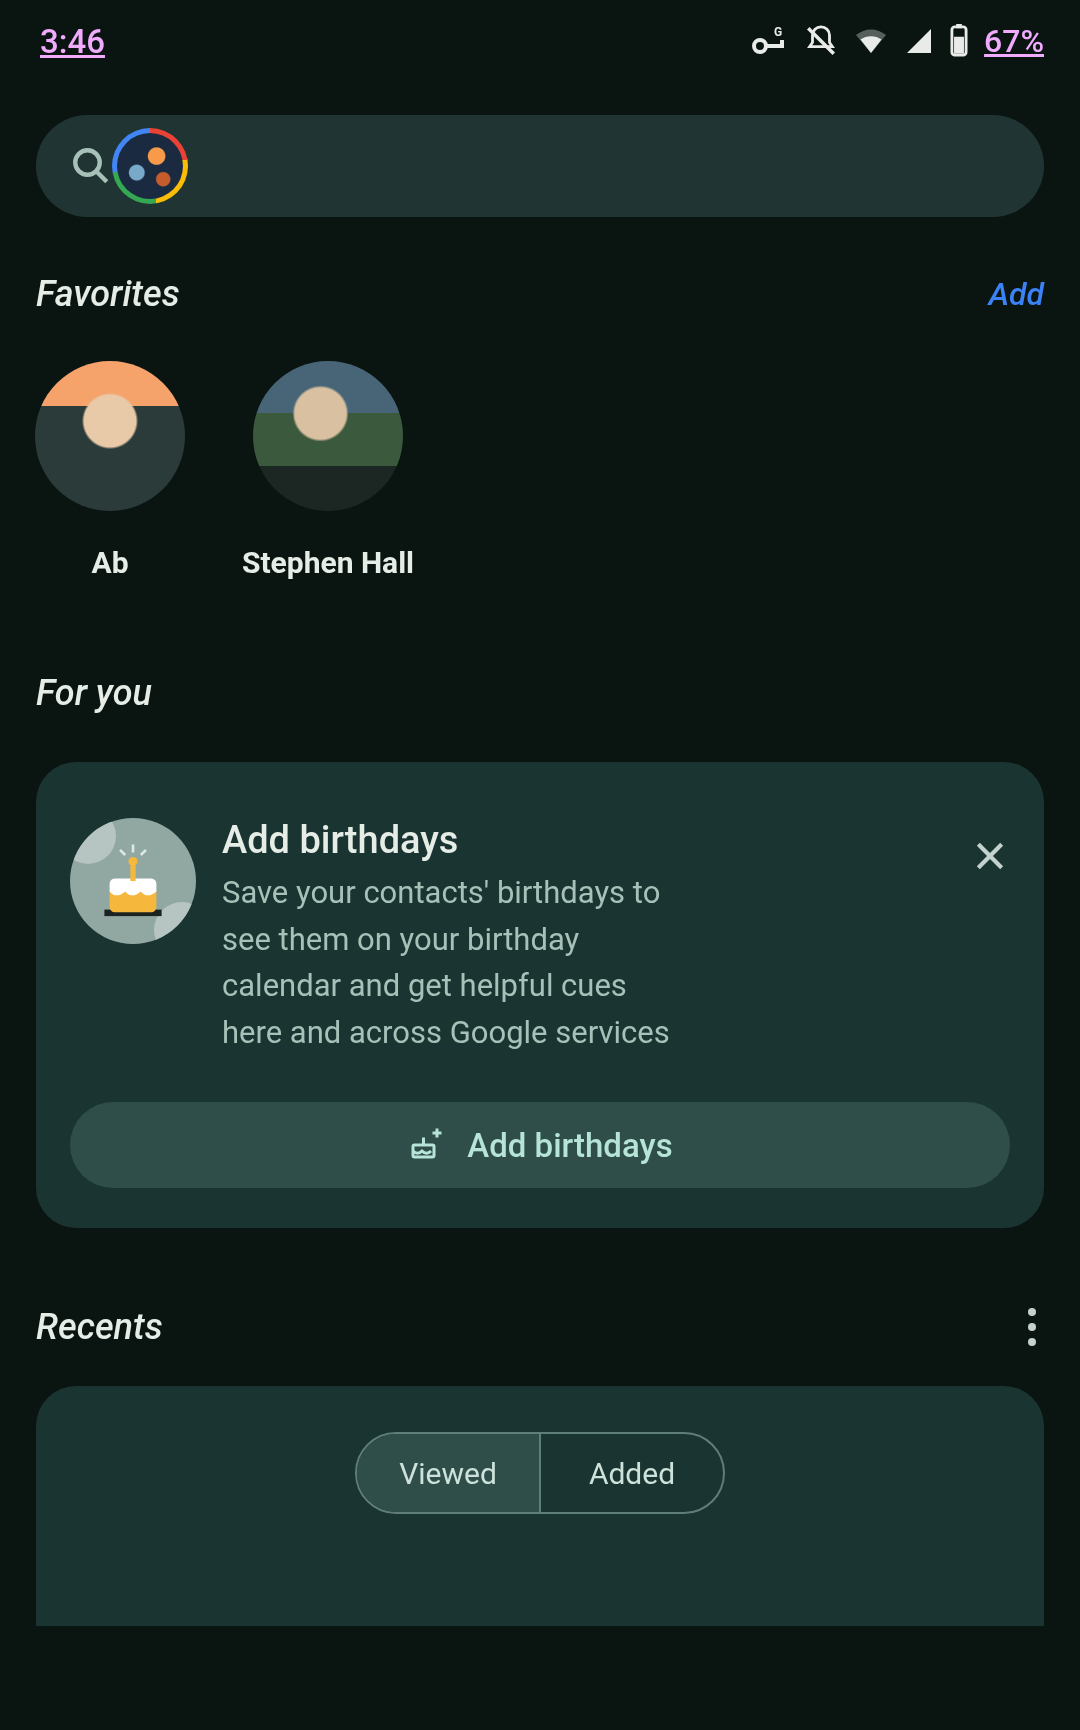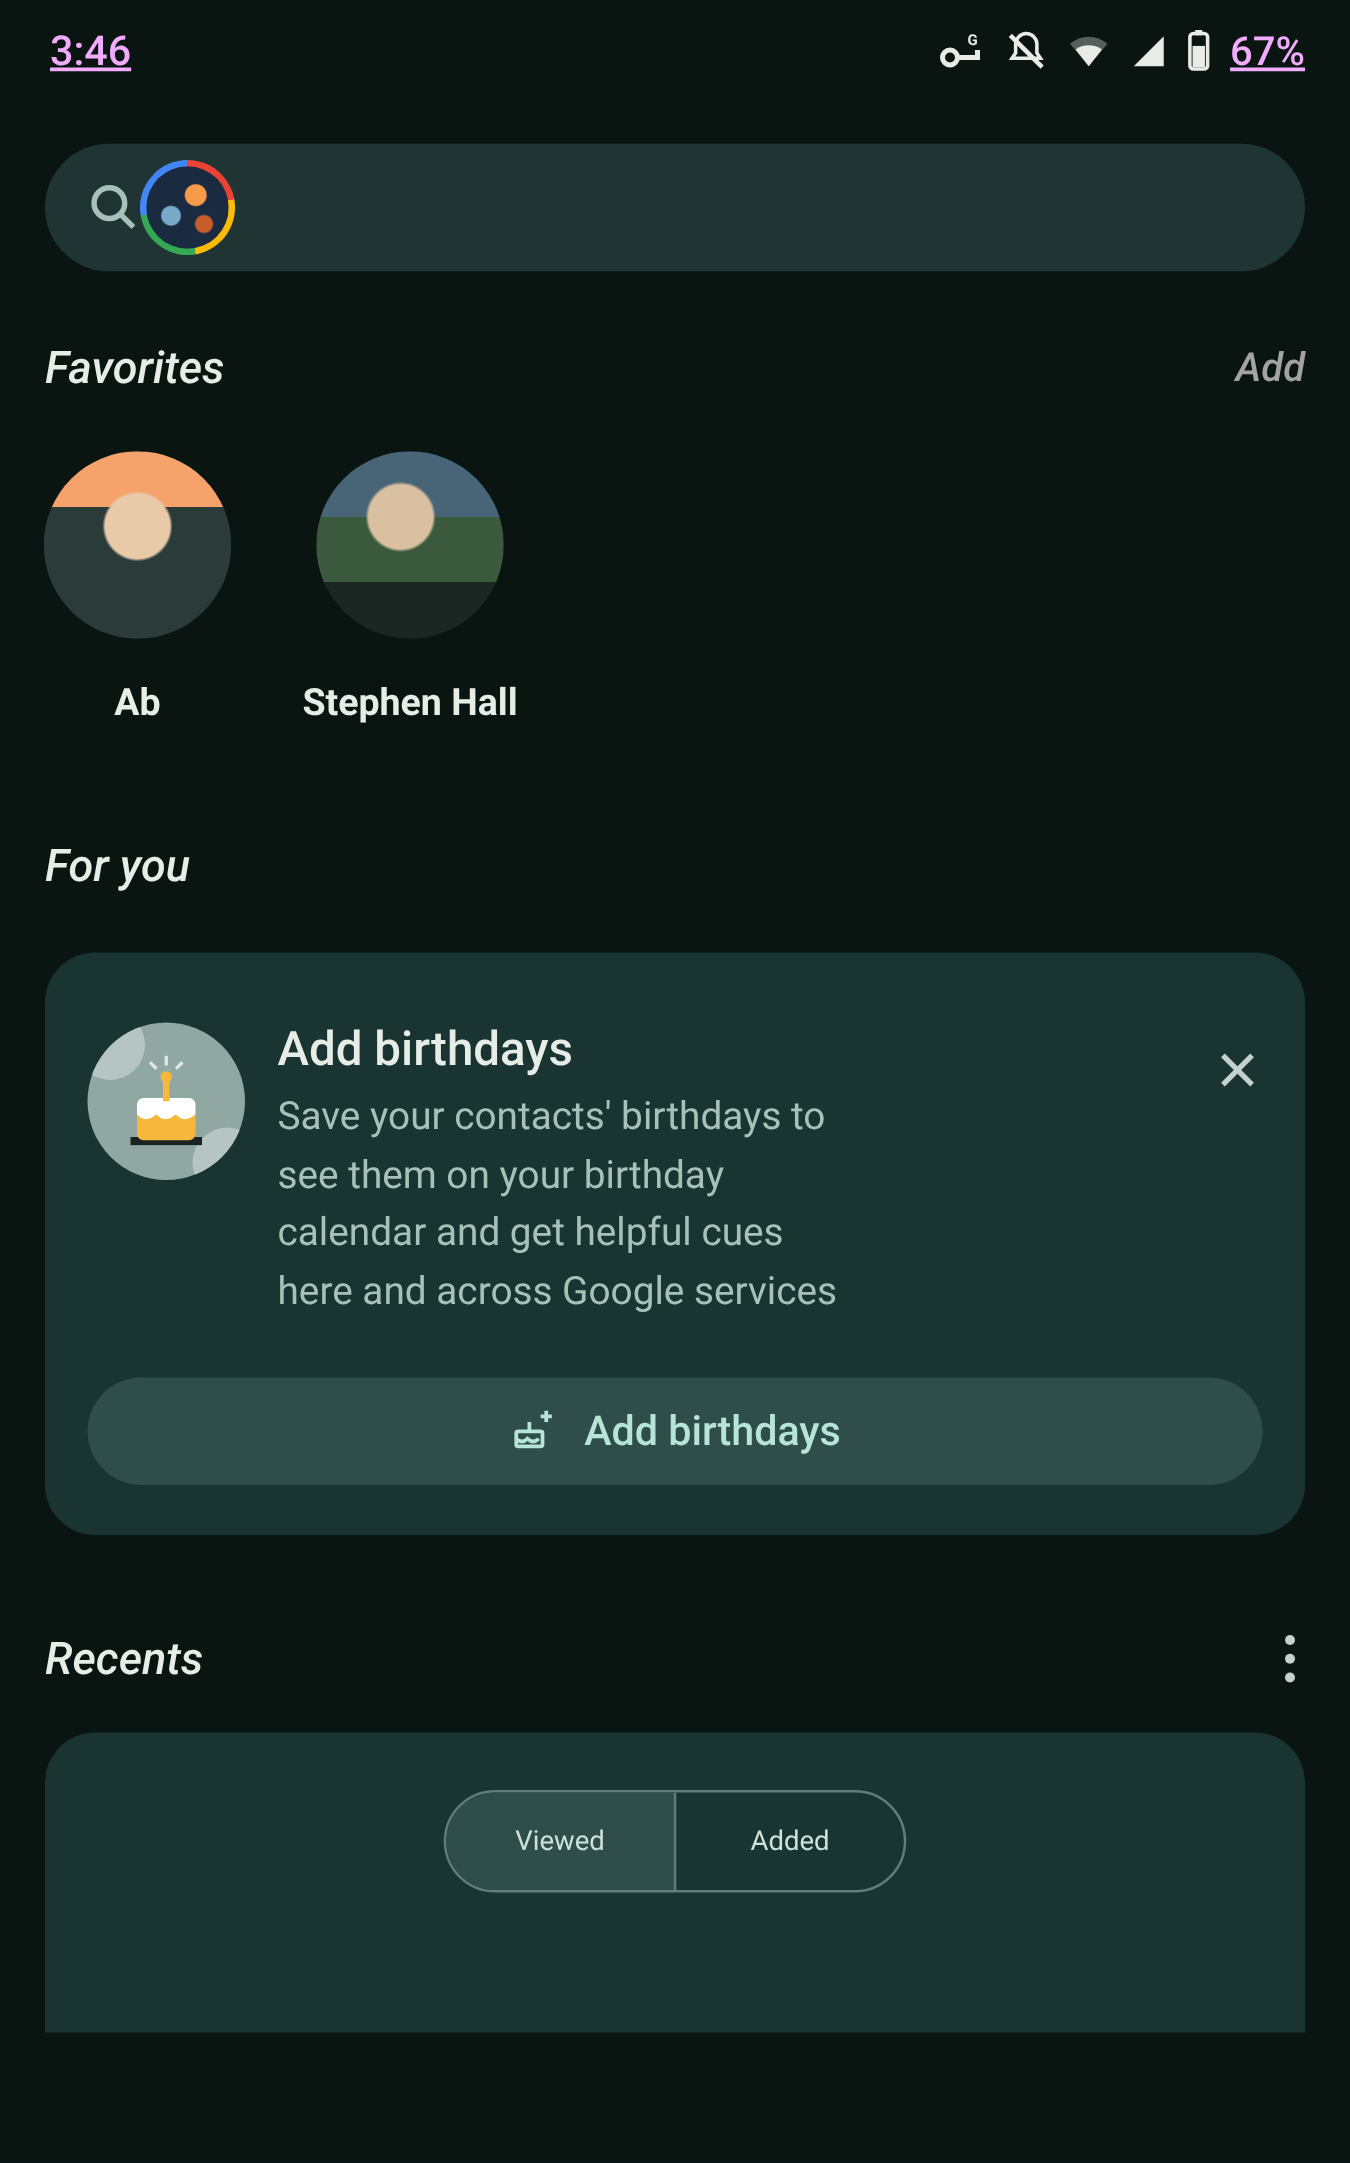--- a/index.html
+++ b/index.html
@@ -69,21 +69,21 @@
     font-style: italic;
   }
   .section-title {
     font-size: 36px;
     font-weight: 500;
     color: #e6ece6;
   }
   .section-action {
     font-size: 32px;
     font-weight: 500;
-    color: #a3a3a3;
+    color: #3b82f6;
   }
 
   
   .favorites-list {
     display: flex;
     gap: 70px;
     margin: 46px 0 0 36px;
   }
   .favorite {
     display: flex;
@@ -183,21 +183,21 @@
     border: 2px solid #5f7e77;
     border-radius: 44px;
     overflow: hidden;
     height: 82px;
   }
   .seg-btn {
     flex: 1;
     display: flex;
     align-items: center;
     justify-content: center;
-    font-size: 22px;
+    font-size: 30px;
     color: #cde2da;
   }
   .seg-btn.active {
     background: #2f4d49;
   }
   .seg-btn + .seg-btn {
     border-left: 2px solid #5f7e77;
   }
 
   .kebab {

